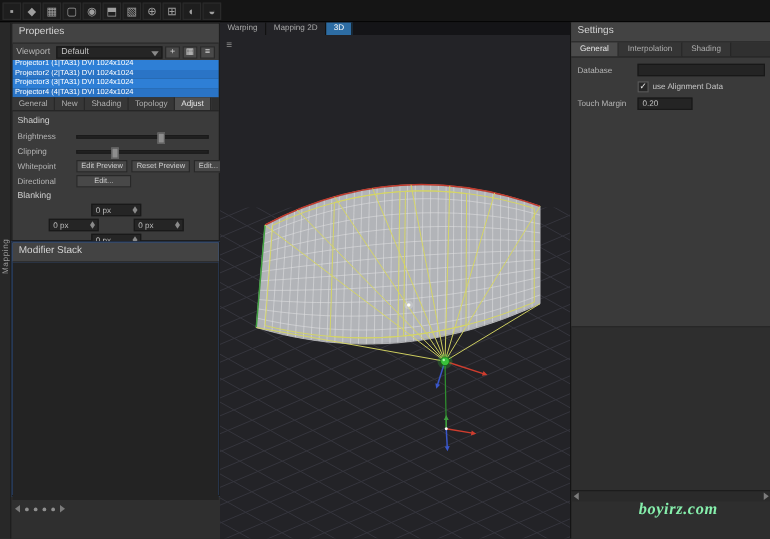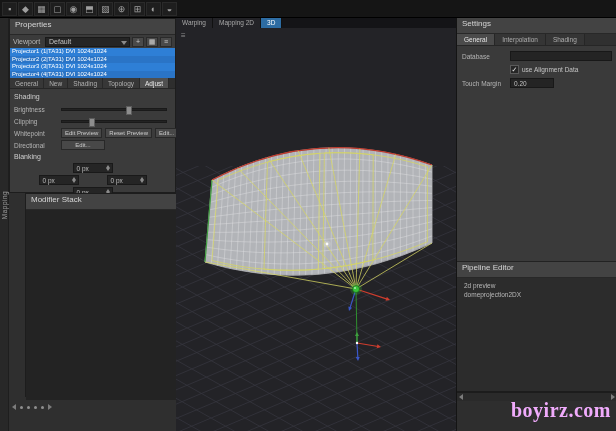--- a/index.html
+++ b/index.html
@@ -50,21 +50,21 @@
         line-height:8px;padding:0 3px;white-space:nowrap;}
   .brow{display:flex;justify-content:center;gap:28px;height:10px;margin-bottom:2px;}
   .spin{width:40px;height:10px;background:#252525;border:1px solid #191919;font-size:6.5px;color:#bdbdbd;
         line-height:9px;padding-left:3px;position:relative;}
   .spin .up{position:absolute;right:2px;top:1px;width:0;height:0;
             border-left:2.5px solid transparent;border-right:2.5px solid transparent;border-bottom:3px solid #8a8a8a;}
   .spin .dn{position:absolute;right:2px;bottom:1px;width:0;height:0;
             border-left:2.5px solid transparent;border-right:2.5px solid transparent;border-top:3px solid #8a8a8a;}
 
   
-  .modstack{left:25px;top:193px;width:167px;height:204px;background:#3b82f6;}
+  .modstack{left:9px;top:193px;width:167px;height:204px;background:#3b82f6;}
   .modbody{height:190px;background:#232323;}
 
   
   .pager{position:absolute;left:12px;top:404px;display:flex;align-items:center;gap:4px;}
   .pdot{width:3px;height:3px;border-radius:50%;background:#8f8f8f;}
   .parrow-l{width:0;height:0;border-top:3px solid transparent;border-bottom:3px solid transparent;border-right:4px solid #7c7c7c;}
   .parrow-r{width:0;height:0;border-top:3px solid transparent;border-bottom:3px solid transparent;border-left:4px solid #7c7c7c;}
 
   
   .viewport{position:absolute;left:176px;top:18px;width:280px;height:413px;background:#17171a;}
@@ -95,21 +95,21 @@
   .pipeline{position:absolute;left:0;top:244px;width:160px;height:130px;background:#2c2c2c;border-bottom:1px solid #1c1c1c;}
   .pipebody{padding:3px 7px;}
   .pipeitem{font-size:6.5px;color:#b8b8b8;line-height:9px;}
 
   .hscroll{position:absolute;left:0;top:374px;width:160px;height:9px;background:#2a2a2a;border-top:1px solid #1c1c1c;
            display:flex;justify-content:space-between;align-items:center;padding:0 2px;}
   .hs-l{width:0;height:0;border-top:3px solid transparent;border-bottom:3px solid transparent;border-right:4px solid #7c7c7c;}
   .hs-r{width:0;height:0;border-top:3px solid transparent;border-bottom:3px solid transparent;border-left:4px solid #7c7c7c;}
 
   .watermark{position:absolute;left:511px;top:399px;z-index:20;font-family:"Liberation Serif",serif;
-             font-weight:bold;font-size:20px;color:#f0abfc;letter-spacing:.5px;}
+             font-weight:bold;font-size:13px;color:#86efac;letter-spacing:.5px;font-style:italic;}
 </style>
 </head>
 <body>
 
 <div class="app">
 
   <div class="toolbar">
     <span class="tbtn">▪</span>
     <span class="tbtn">◆</span>
     <span class="tbtn">▦</span>
@@ -387,27 +387,20 @@
         <div class="chkrow">
           <span class="chk">✓</span>
           <span class="chklabel">use Alignment Data</span>
         </div>
         <div class="srow">
           <span class="slabel">Touch Margin</span>
           <span class="sfield small">0.20</span>
         </div>
       </div>
     </div>
-    <div class="pipeline">
-      <div class="phead">Pipeline Editor</div>
-      <div class="pipebody">
-        <div class="pipeitem">2d preview</div>
-        <div class="pipeitem">domeprojection2DX</div>
-      </div>
-    </div>
     <div class="hscroll">
       <span class="hs-l"></span>
       <span class="hs-r"></span>
     </div>
   </div>
 
   <div class="watermark">boyirz.com</div>
 
 </div>
 

